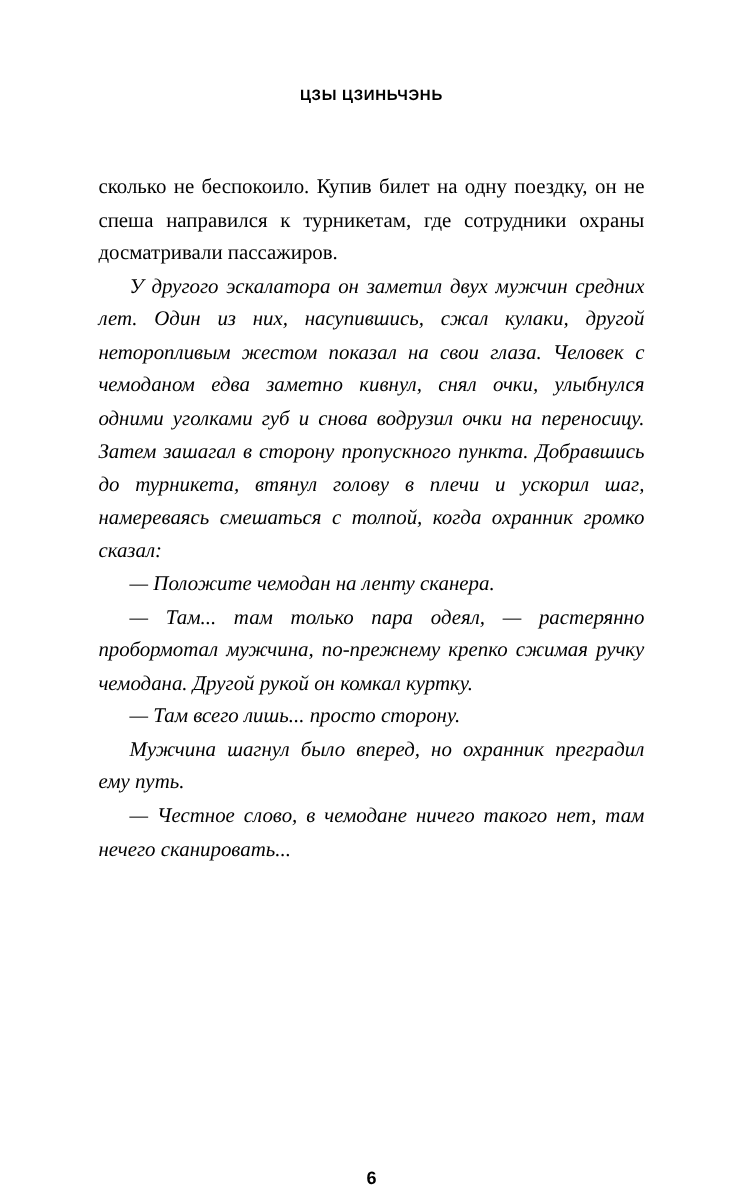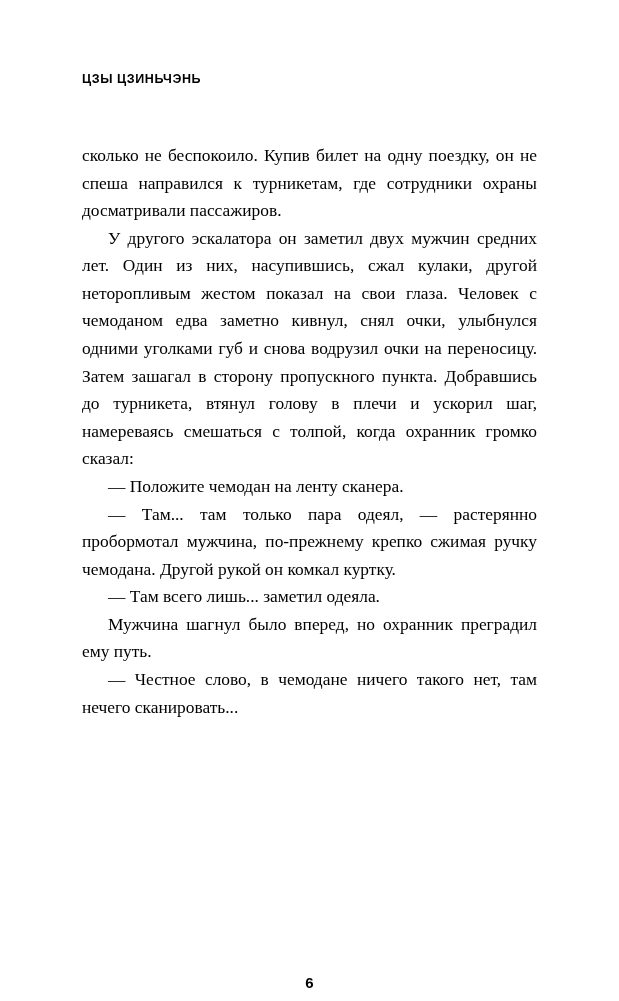--- a/index.html
+++ b/index.html
@@ -15,41 +15,42 @@
     overflow: hidden;
   }
   .page {
     position: relative;
     width: 619px;
     height: 1001px;
     box-sizing: border-box;
     padding: 0 82px;
   }
   .running-head {
-    text-align: left;
+    text-align: center;
     font-family: "Liberation Sans", sans-serif;
     font-weight: bold;
     font-size: 12.5px;
     letter-spacing: 0.6px;
     margin-top: 72px;
     margin-bottom: 0;
   }
   .body-text {
     margin-top: 56px;
     font-size: 17.4px;
     line-height: 1.585;
     text-align: justify;
     text-justify: inter-word;
     hyphens: manual;
   }
   .body-text p {
     margin: 0;
   }
   .body-text p.indent {
     text-indent: 26px;
+    font-style: italic;
   }
   .body-text p.noindent {
     text-indent: 0;
   }
   .folio {
     position: absolute;
     left: 0;
     right: 0;
     bottom: 82px;
     text-align: center;
@@ -61,18 +62,18 @@
 </head>
 <body>
 
 <div class="page">
   <div class="running-head">ЦЗЫ ЦЗИНЬЧЭНЬ</div>
   <div class="body-text">
       <p class="noindent">сколько не беспокоило. Купив билет на одну поездку, он не спеша направился к турникетам, где сотрудники охраны досматривали пассажиров.</p>
       <p class="indent">У другого эскалатора он заметил двух мужчин средних лет. Один из них, насупившись, сжал кулаки, другой неторопливым жестом показал на свои глаза. Человек с чемоданом едва заметно кивнул, снял очки, улыбнулся одними уголками губ и снова водрузил очки на переносицу. Затем зашагал в сторону пропускного пункта. Добравшись до турникета, втянул голову в плечи и ускорил шаг, намереваясь смешаться с толпой, когда охранник громко сказал:</p>
       <p class="indent">— Положите чемодан на ленту сканера.</p>
       <p class="indent">— Там... там только пара одеял, — растерянно пробормотал мужчина, по-прежнему крепко сжимая ручку чемодана. Другой рукой он комкал куртку.</p>
-      <p class="indent">— Там всего лишь... заметил одеяла.</p>
+      <p class="indent">— Там всего лишь... просто сторону.</p>
       <p class="indent">Мужчина шагнул было вперед, но охранник преградил ему путь.</p>
       <p class="indent">— Честное слово, в чемодане ничего такого нет, там нечего сканировать...</p>
     </div>
   <div class="folio">6</div>
 </div>
 
 </body></html>

